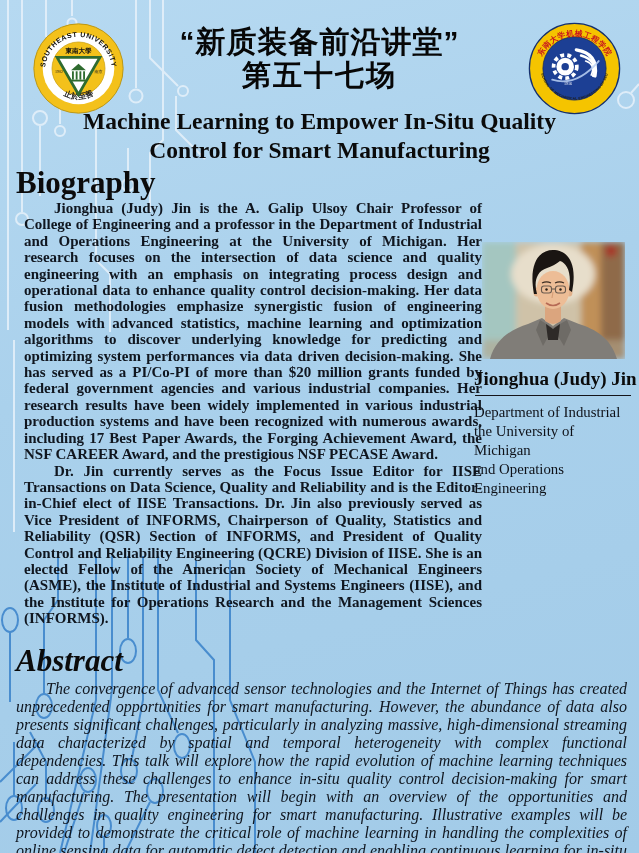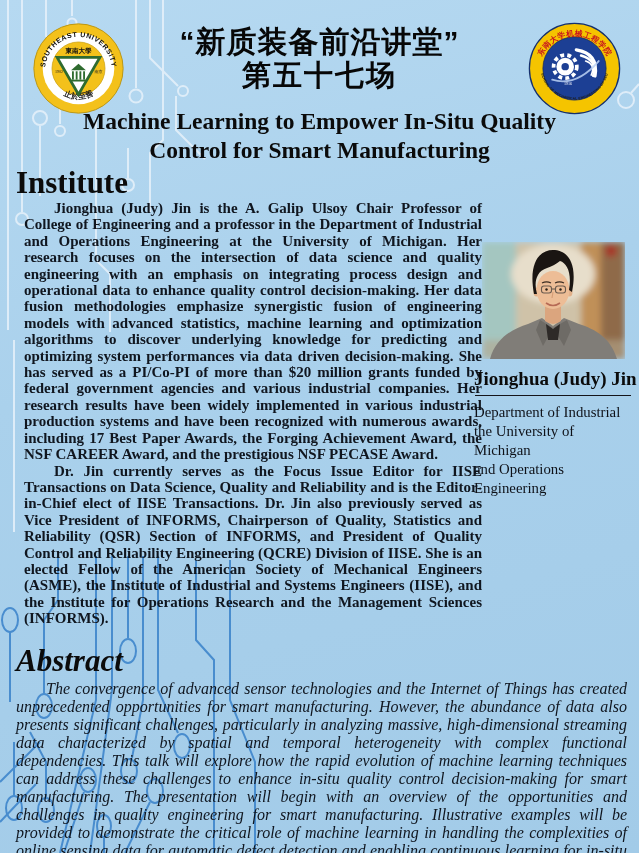--- a/index.html
+++ b/index.html
@@ -149,21 +149,21 @@
       <div class="cn-line1">“新质装备前沿讲堂”</div>
       <div class="cn-line2">第五十七场</div>
     </div>
 
     <div class="en-title">
       <div>Machine Learning to Empower In-Situ Quality</div>
       <div>Control for Smart Manufacturing</div>
     </div>
 
     <section class="bio-section">
-      <h2 class="section-heading">Institute</h2>
+      <h2 class="section-heading">Biography</h2>
       <div class="bio-text">
         <p>Jionghua (Judy) Jin is the A. Galip Ulsoy Chair Professor of College of Engineering and a professor in the Department of Industrial and Operations Engineering at the University of Michigan. Her research focuses on the intersection of data science and quality engineering with an emphasis on integrating process design and operational data to enhance quality control decision-making. Her data fusion methodologies emphasize synergistic fusion of engineering models with advanced statistics, machine learning and optimization algorithms to discover underlying knowledge for predicting and optimizing system performances via data driven decision-making. She has served as a PI/Co-PI of more than $20 million grants funded by federal government agencies and various industrial companies. Her research results have been widely implemented in various industrial production systems and have been recognized with numerous awards, including 17 Best Paper Awards, the Forging Achievement Award, the NSF CAREER Award, and the prestigious NSF PECASE Award.</p>
         <p>Dr. Jin currently serves as the Focus Issue Editor for IISE Transactions on Data Science, Quality and Reliability and is the Editor-in-Chief elect of IISE Transactions. Dr. Jin also previously served as Vice President of INFORMS, Chairperson of Quality, Statistics and Reliability (QSR) Section of INFORMS, and President of Quality Control and Reliability Engineering (QCRE) Division of IISE. She is an elected Fellow of the American Society of Mechanical Engineers (ASME), the Institute of Industrial and Systems Engineers (IISE), and the Institute for Operations Research and the Management Sciences (INFORMS).</p>
       </div>
     </section>
 
     <aside class="speaker-card">
       <svg class="photo-frame" viewBox="0 0 143 117" preserveAspectRatio="none" xmlns="http://www.w3.org/2000/svg">
         <defs>
             <filter id="blurBg" x="-20%" y="-20%" width="140%" height="140%">

